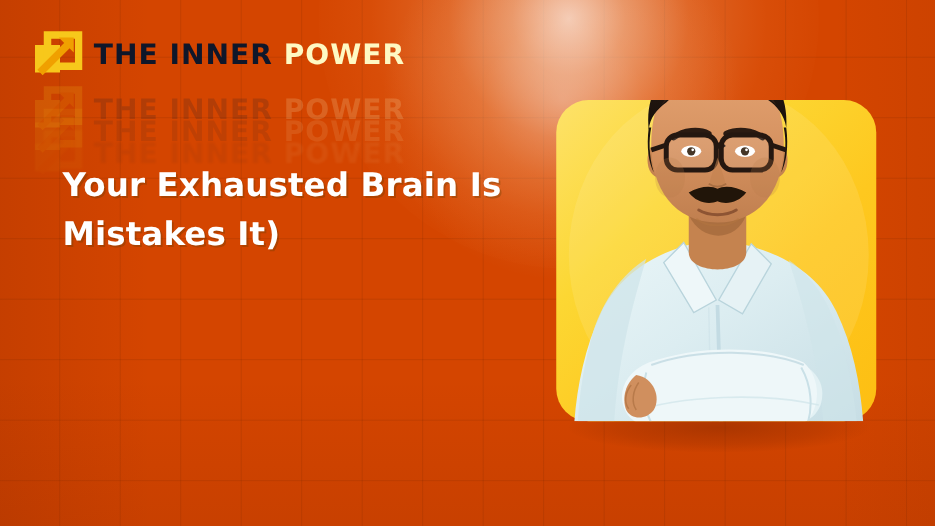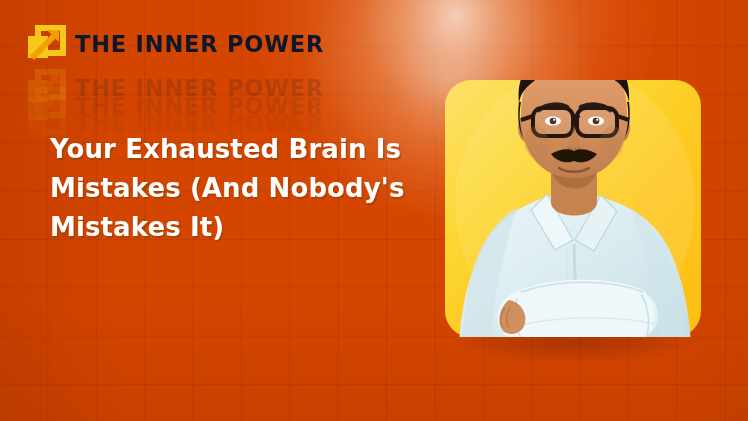--- a/index.html
+++ b/index.html
@@ -83,21 +83,21 @@
   .logo-mark svg { display: block; }
   .logo-word {
     font-size: 22.5px;
     font-weight: 700;
     letter-spacing: 0.8px;
     line-height: 1;
     white-space: nowrap;
     font-family: "DejaVu Sans", "Liberation Sans", sans-serif;
   }
   .logo-word .w1 { color: #0f172a; }
-  .logo-word .w2 { color: #0f172a; }
+  .logo-word .w2 { color: #fef9c3; }
 
   
   .logo-ghost {
     position: absolute;
     left: 26px; top: 66px;
     display: flex;
     align-items: center;
     gap: 9px;
     z-index: 2;
     opacity: 0.17;
@@ -234,21 +234,20 @@
         <rect x="12" y="6" width="25" height="25" fill="none" stroke="#f7c81b" stroke-width="6"></rect>
         <path d="M6 36 L30 12" stroke="#f0a000" stroke-width="6" fill="none"></path>
         <path d="M33 8 L33 20 L21 8 Z" fill="#f0a000"></path>
       </svg>
     </div>
     <div class="logo-word"><span class="w1">THE INNER</span> <span class="w2">POWER</span></div>
   </div>
 
   <div class="headline">
     <span class="ln">Your Exhausted Brain Is</span>
-    <span class="ln">Mistakes (And Nobody's</span>
     <span class="ln">Mistakes It)</span>
   </div>
 
   <div class="portrait-shadow"></div>
   <div class="portrait-card"></div>
 
   <div class="portrait-wrap">
     <svg class="portrait-svg" viewBox="0 0 336 300" aria-hidden="true">
       <defs>
         <clipPath id="cardClip">

